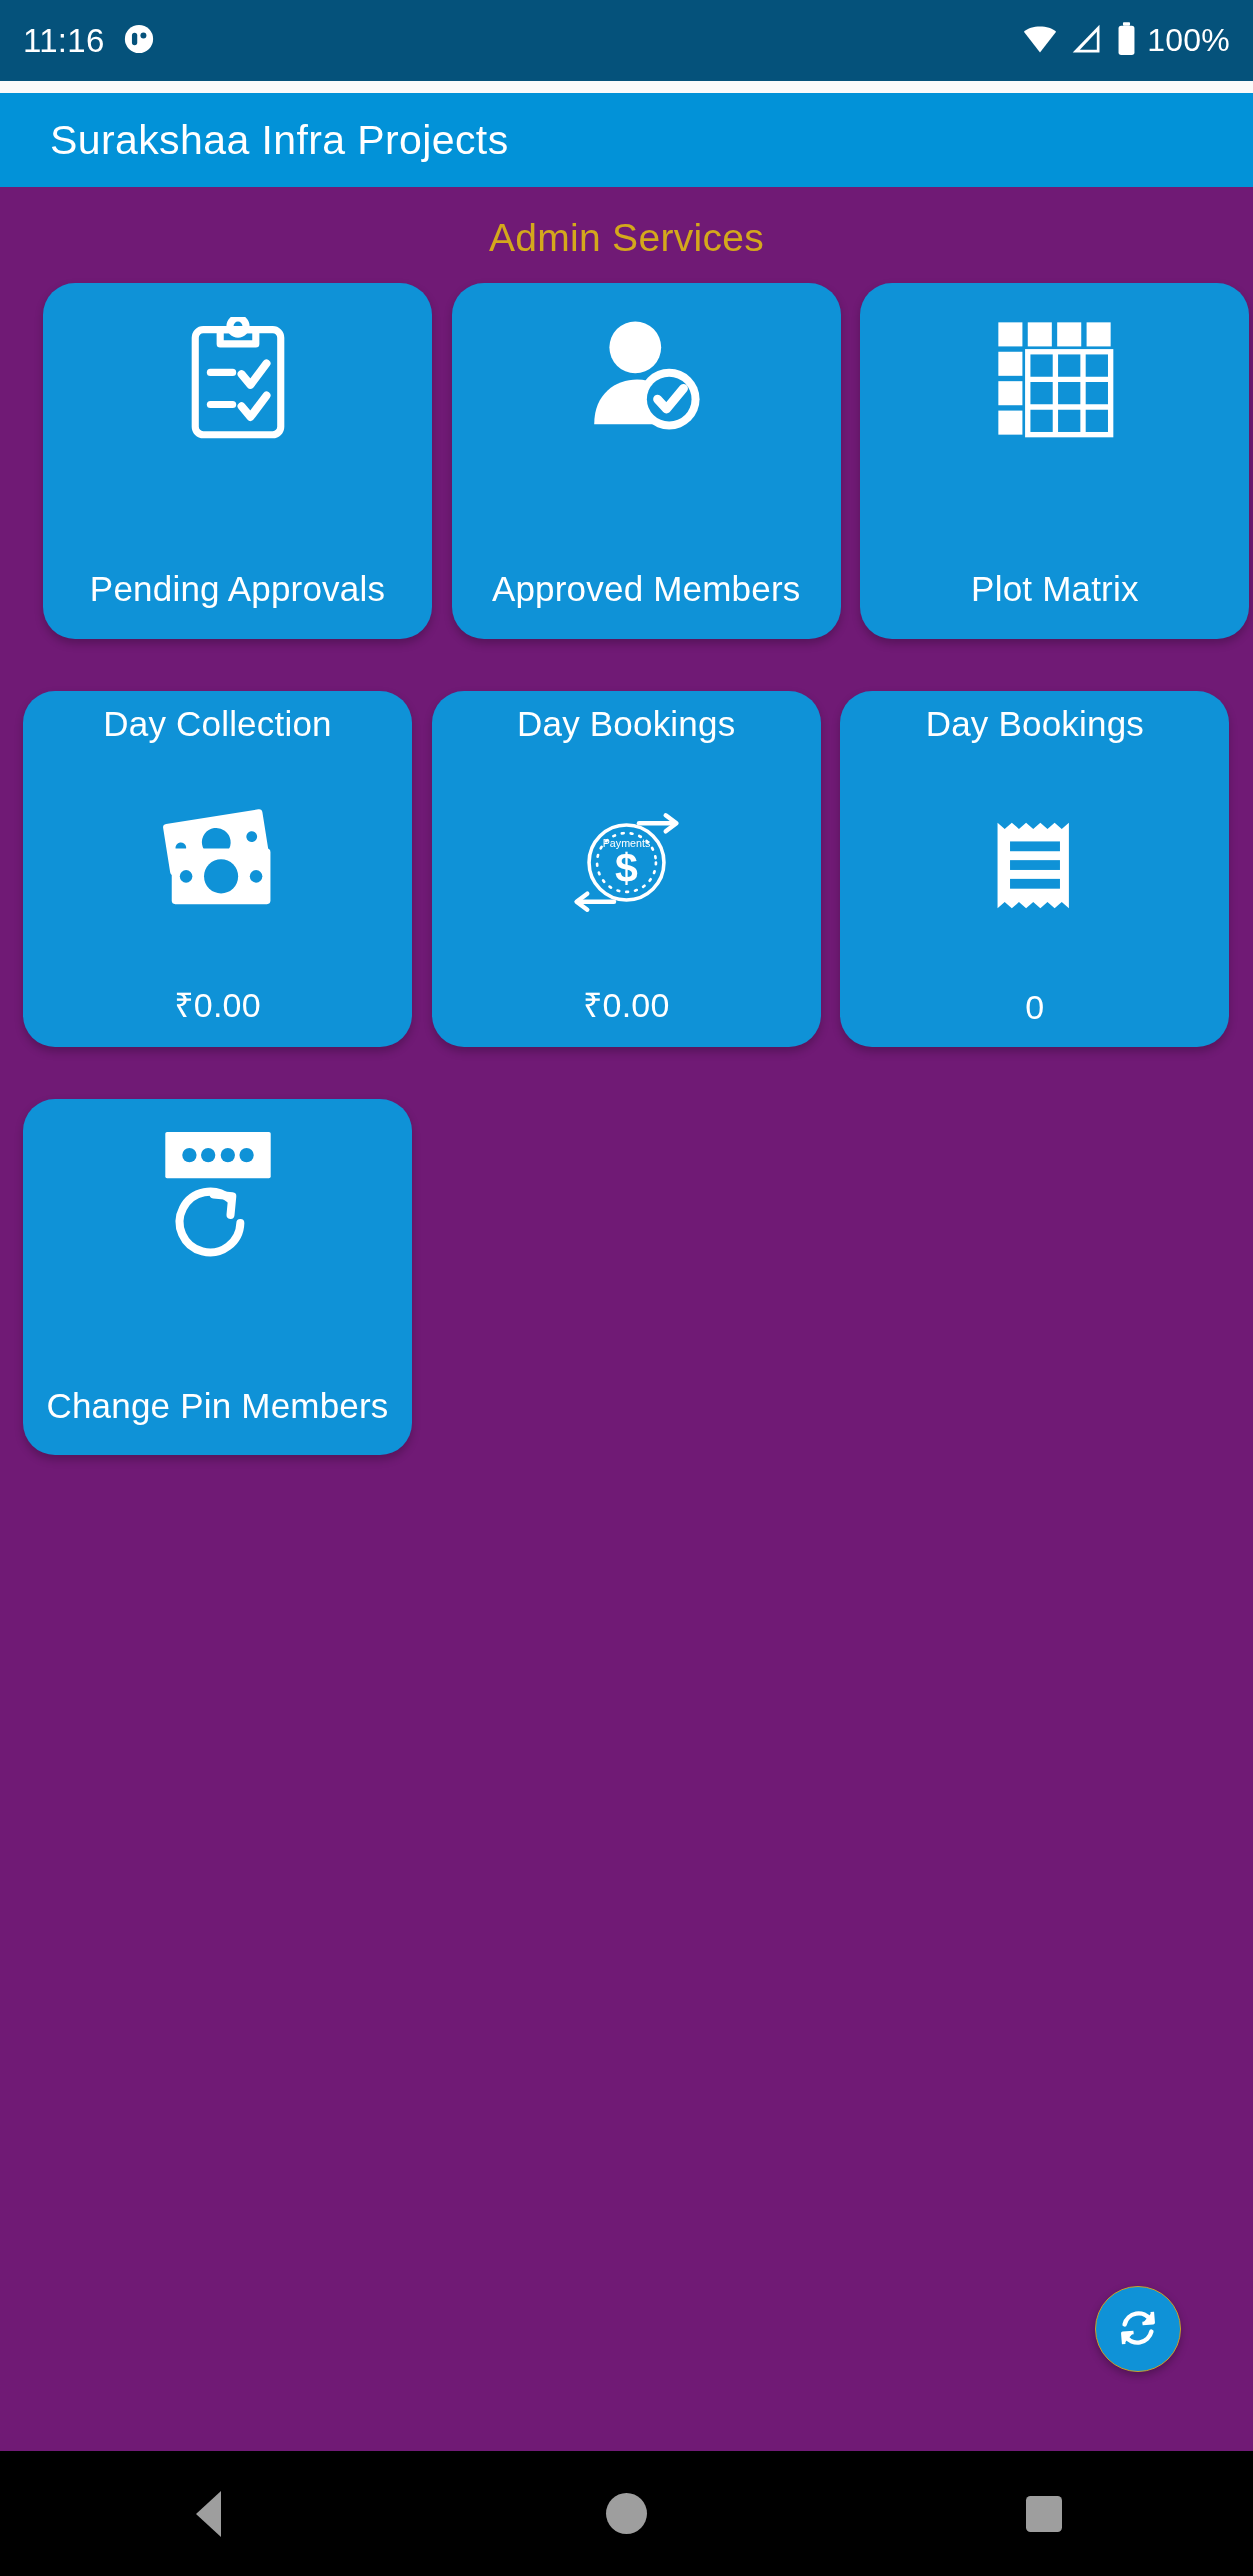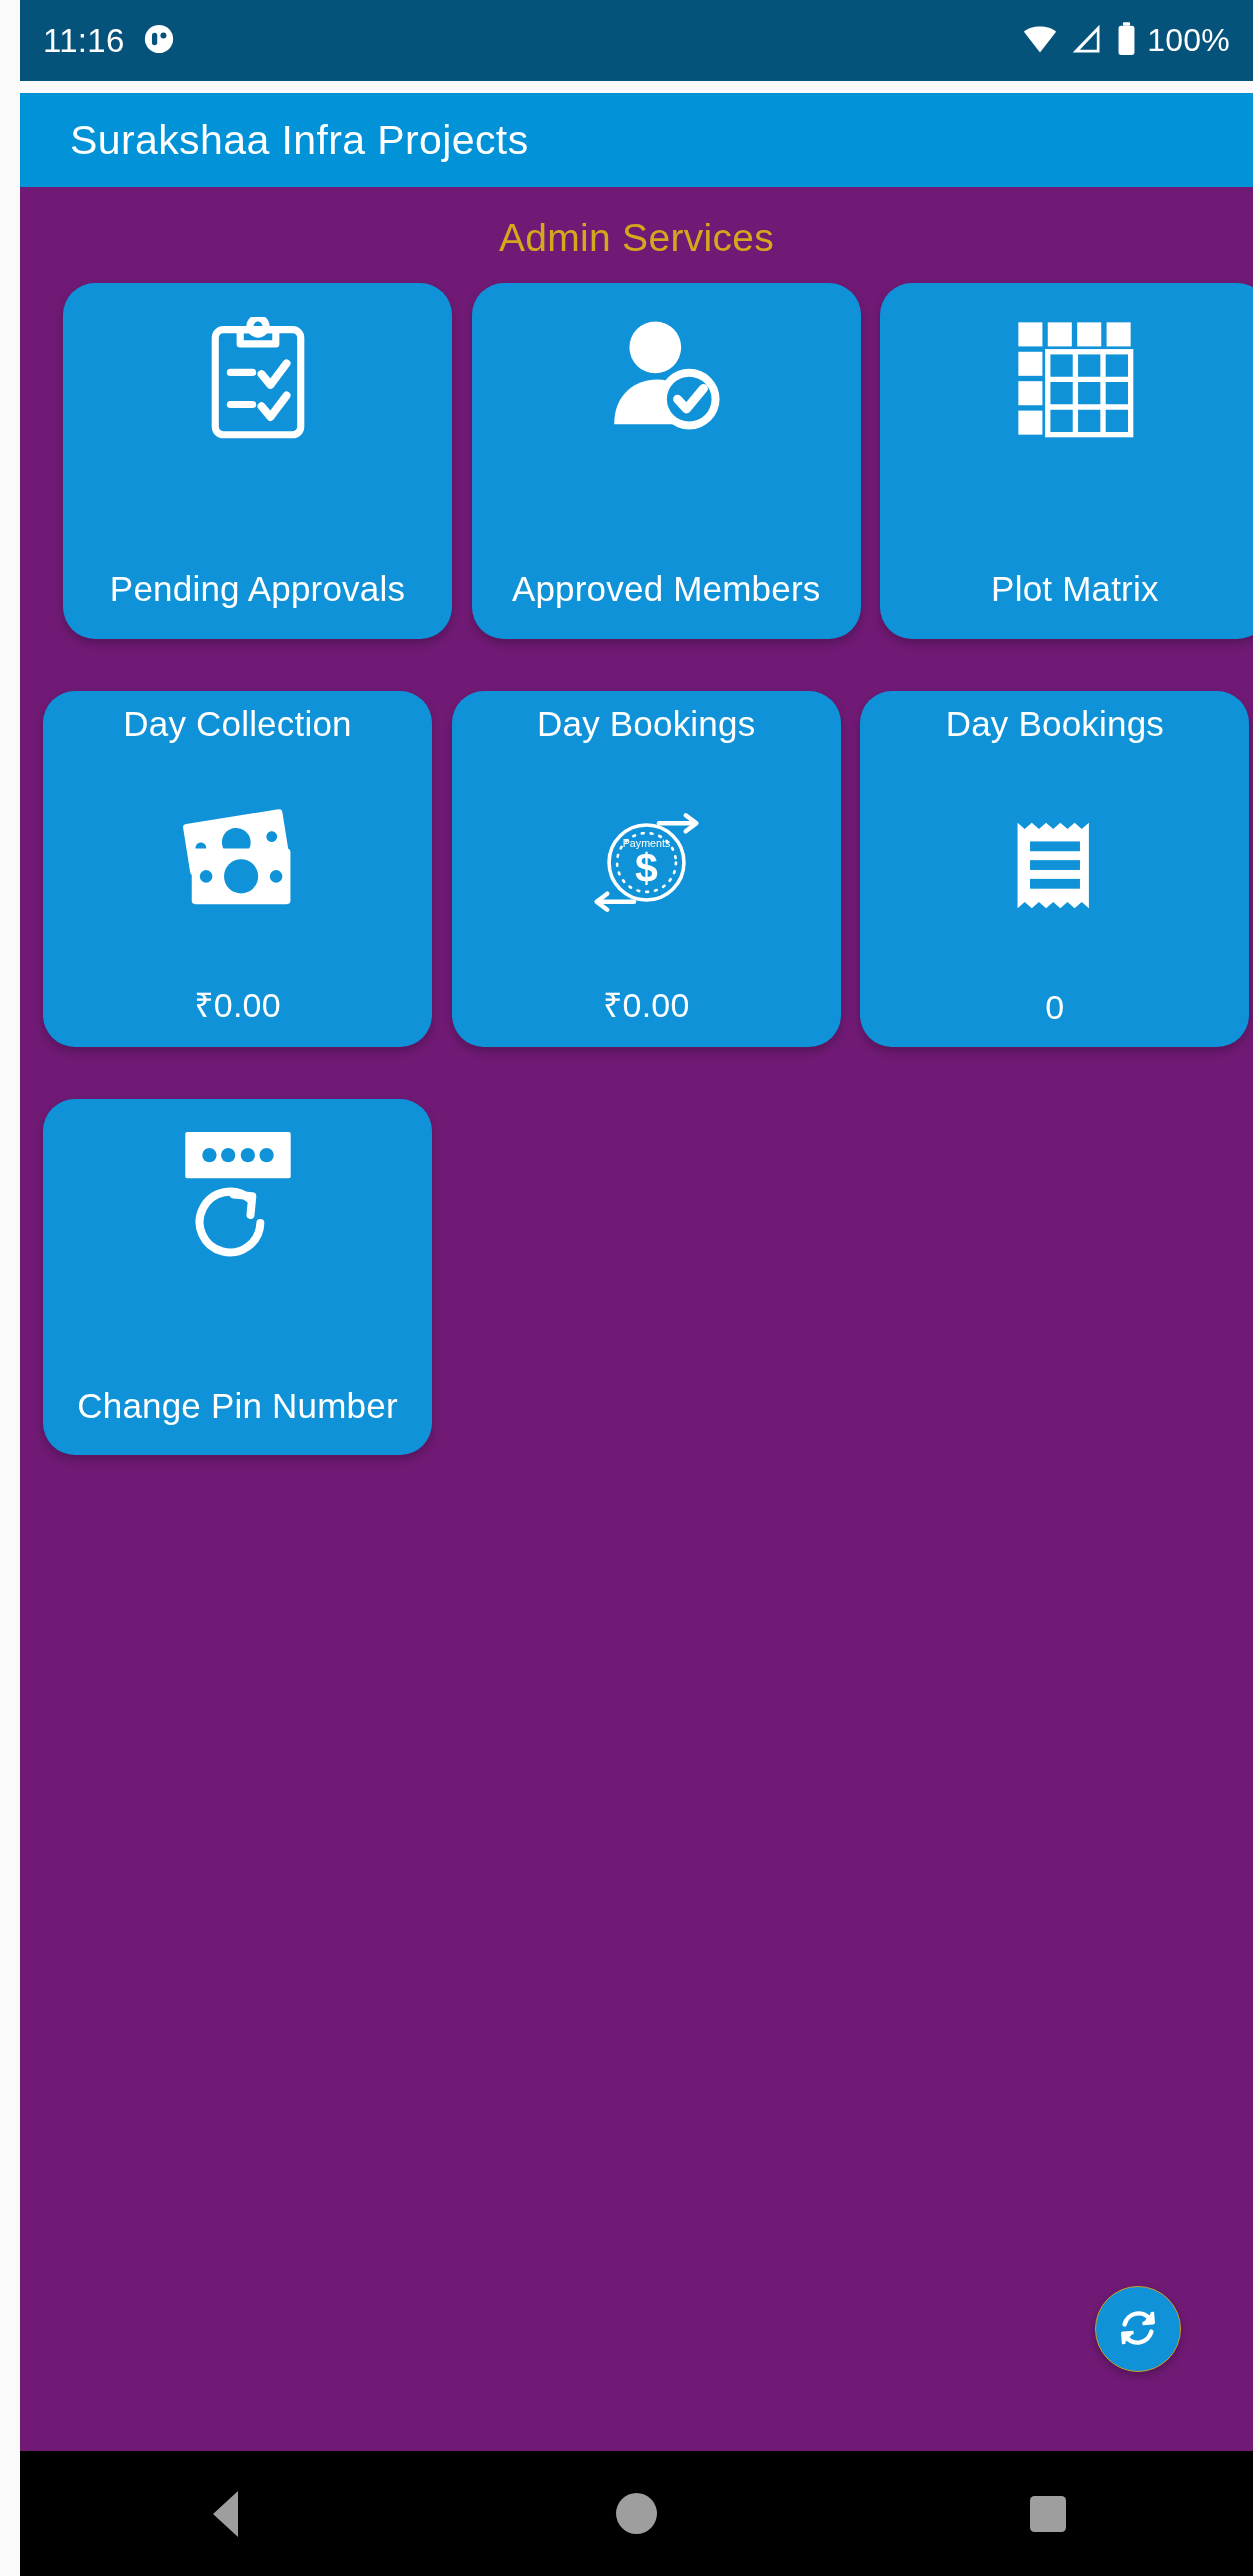--- a/index.html
+++ b/index.html
@@ -6,21 +6,21 @@
   html, body {
     width:1253px; height:2576px;
     background:#000;
     font-family:"Liberation Sans", sans-serif;
     overflow:hidden;
   }
   #screen {
     position:relative;
     width:1253px; height:2576px;
     background:#fafafa;
-    display:flex; flex-direction:column;padding-left:20px;
+    display:flex; flex-direction:column;
   }
 
   
   #status-bar {
     height:81px; flex:0 0 81px;
     background:#05527b;
     display:flex; align-items:center;
     padding:0 23px;
     color:#ffffff;
   }
@@ -278,21 +278,21 @@
           <svg width="134" height="140" viewBox="0 0 150 156">
             <rect x="16" y="4" width="118" height="52" rx="2" fill="#ffffff"></rect>
             <circle cx="43" cy="30" r="8" fill="#0f92d7"></circle>
             <circle cx="64" cy="30" r="8" fill="#0f92d7"></circle>
             <circle cx="86" cy="30" r="8" fill="#0f92d7"></circle>
             <circle cx="107" cy="30" r="8" fill="#0f92d7"></circle>
             <path d="M100 106 A34 34 0 1 1 88 79" fill="none" stroke="#ffffff" stroke-width="9" stroke-linecap="round"></path>
             <polyline points="70,74 91,76 89,97" fill="none" stroke="#ffffff" stroke-width="9" stroke-linecap="round" stroke-linejoin="round"></polyline>
           </svg>
         </div>
-        <div class="card-label">Change Pin Number</div>
+        <div class="card-label">Change Pin Members</div>
       </div>
 
       <div class="row-spacer"></div>
       <div class="row-spacer"></div>
     </div>
 
     <div id="fab">
       <span>
         <svg width="50" height="50" viewBox="0 0 56 56">
           <path d="M13 24 A16 16 0 0 1 42 19" fill="none" stroke="#ffffff" stroke-width="5" stroke-linecap="round"></path>

